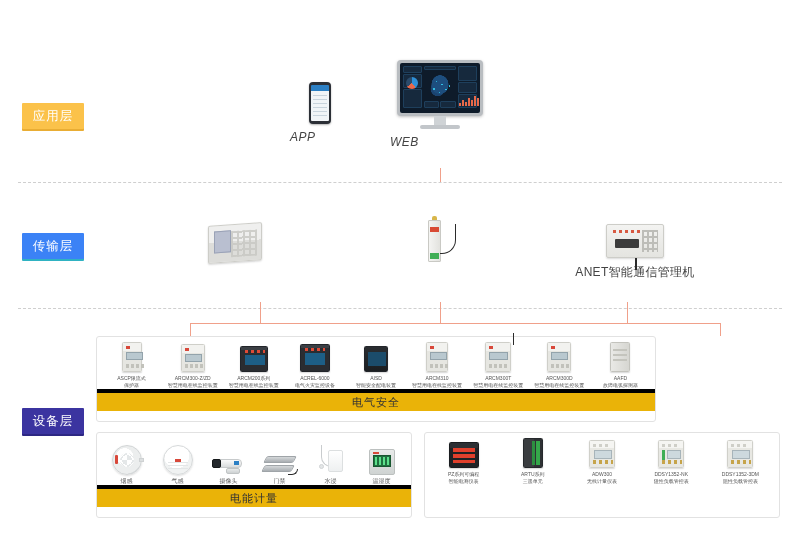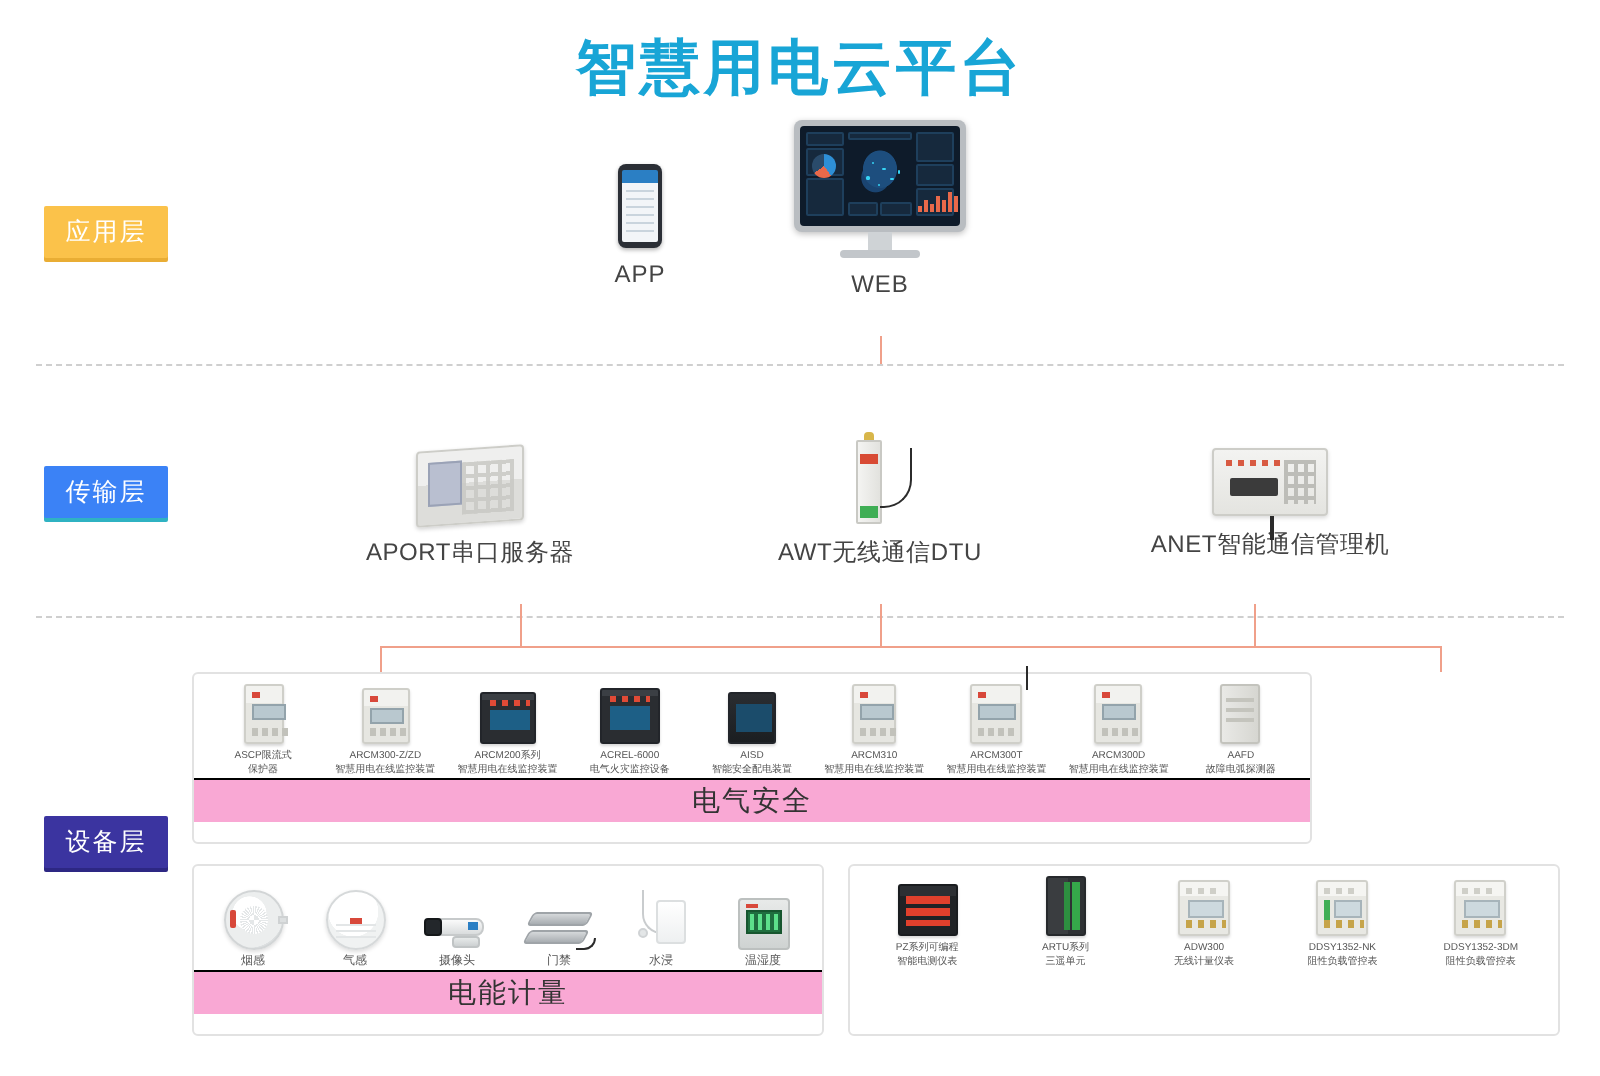--- a/index.html
+++ b/index.html
@@ -34,21 +34,21 @@
   
   .dash-sep {
     position:absolute; left:18px; width:764px; height:0;
     border-top:1px dashed #cfcfcf;
   }
   .dash-sep.s1 { top:182px; }
   .dash-sep.s2 { top:308px; }
 
   
   .app-row { position:absolute; top:60px; left:100px; width:660px; height:110px; }
-  .app-item { position:absolute; text-align:center; }
+  .app-item { position:absolute; text-align:left;font-style:italic; }
   .app-label {
     font-size:12px; color:#444; margin-top:6px; letter-spacing:.5px;
   }
 
   
   .phone {
     width:22px; height:42px; border-radius:4px;
     background:#2b2f36; margin:0 auto;
     padding:3px 2px; position:relative;
     box-shadow:0 1px 2px rgba(0,0,0,.3);
@@ -186,24 +186,24 @@
   
   .panel {
     position:absolute; background:#ffffff;
     border:1px solid #e2e2e2; border-radius:3px;
   }
   .panel-body {
     display:flex; align-items:flex-end; justify-content:space-around;
     padding:6px 4px 0; height:52px;
   }
   .panel-foot {
-    height:22px; background:#f9a8d4;
-    border-top:1px solid #000000;
+    height:22px; background:#eab308;
+    border-top:4px solid #000000;
     display:flex; align-items:center; justify-content:center;
-    font-size:14px; color:#333; letter-spacing:1px;
+    font-size:11px; color:#333; letter-spacing:1px;
   }
   .dev-cell { text-align:center; flex:1 1 0; min-width:0; }
   .dev-cap {
     font-size:5px; line-height:7px; color:#555; margin-top:3px;
     letter-spacing:0; white-space:normal; transform:scale(1); 
   }
   .dev-cap .l2 { display:block; }
   .dev-art { height:34px; display:flex; align-items:flex-end; justify-content:center; }
 
   
@@ -344,21 +344,20 @@
      background:repeating-linear-gradient(90deg,#cfcfc8 0 3px, transparent 3px 6px);}
   .din2 .bbtn { position:absolute; left:3px; bottom:3px; width:20px; height:4px;
      background:repeating-linear-gradient(90deg,#c6a44a 0 3px, transparent 3px 6px);}
   .din2 .grn { position:absolute; left:3px; top:9px; width:3px; height:10px; background:#3fae55; }
 </style>
 </head>
 <body>
 
 <div id="page">
 
-  <div class="title">智慧用电云平台</div>
 
   <div class="layer-tag app">应用层</div>
   <div class="layer-tag trans">传输层</div>
   <div class="layer-tag dev">设备层</div>
 
   <div class="dash-sep s1"></div>
   <div class="dash-sep s2"></div>
 
   <div class="app-row">
 
@@ -408,30 +407,28 @@
       </div>
       <div class="app-label">WEB</div>
     </div>
 
   </div>
 
   <div class="trans-row">
 
     <div class="trans-item" style="left:60px; top:6px; width:150px;">
       <div class="dev-aport"></div>
-      <div class="trans-label">APORT串口服务器</div>
     </div>
 
     <div class="trans-item" style="left:265px; top:2px; width:150px;">
       <div class="dev-awt">
         <div class="ant"></div>
           <div class="body"></div>
           <div class="wire"></div>
       </div>
-      <div class="trans-label">AWT无线通信DTU</div>
     </div>
 
     <div class="trans-item" style="left:450px; top:4px; width:170px;">
       <div class="dev-anet">
         <div class="keys"></div>
           <div class="tail"></div>
       </div>
       <div class="trans-label">ANET智能通信管理机</div>
     </div>
   </div>

